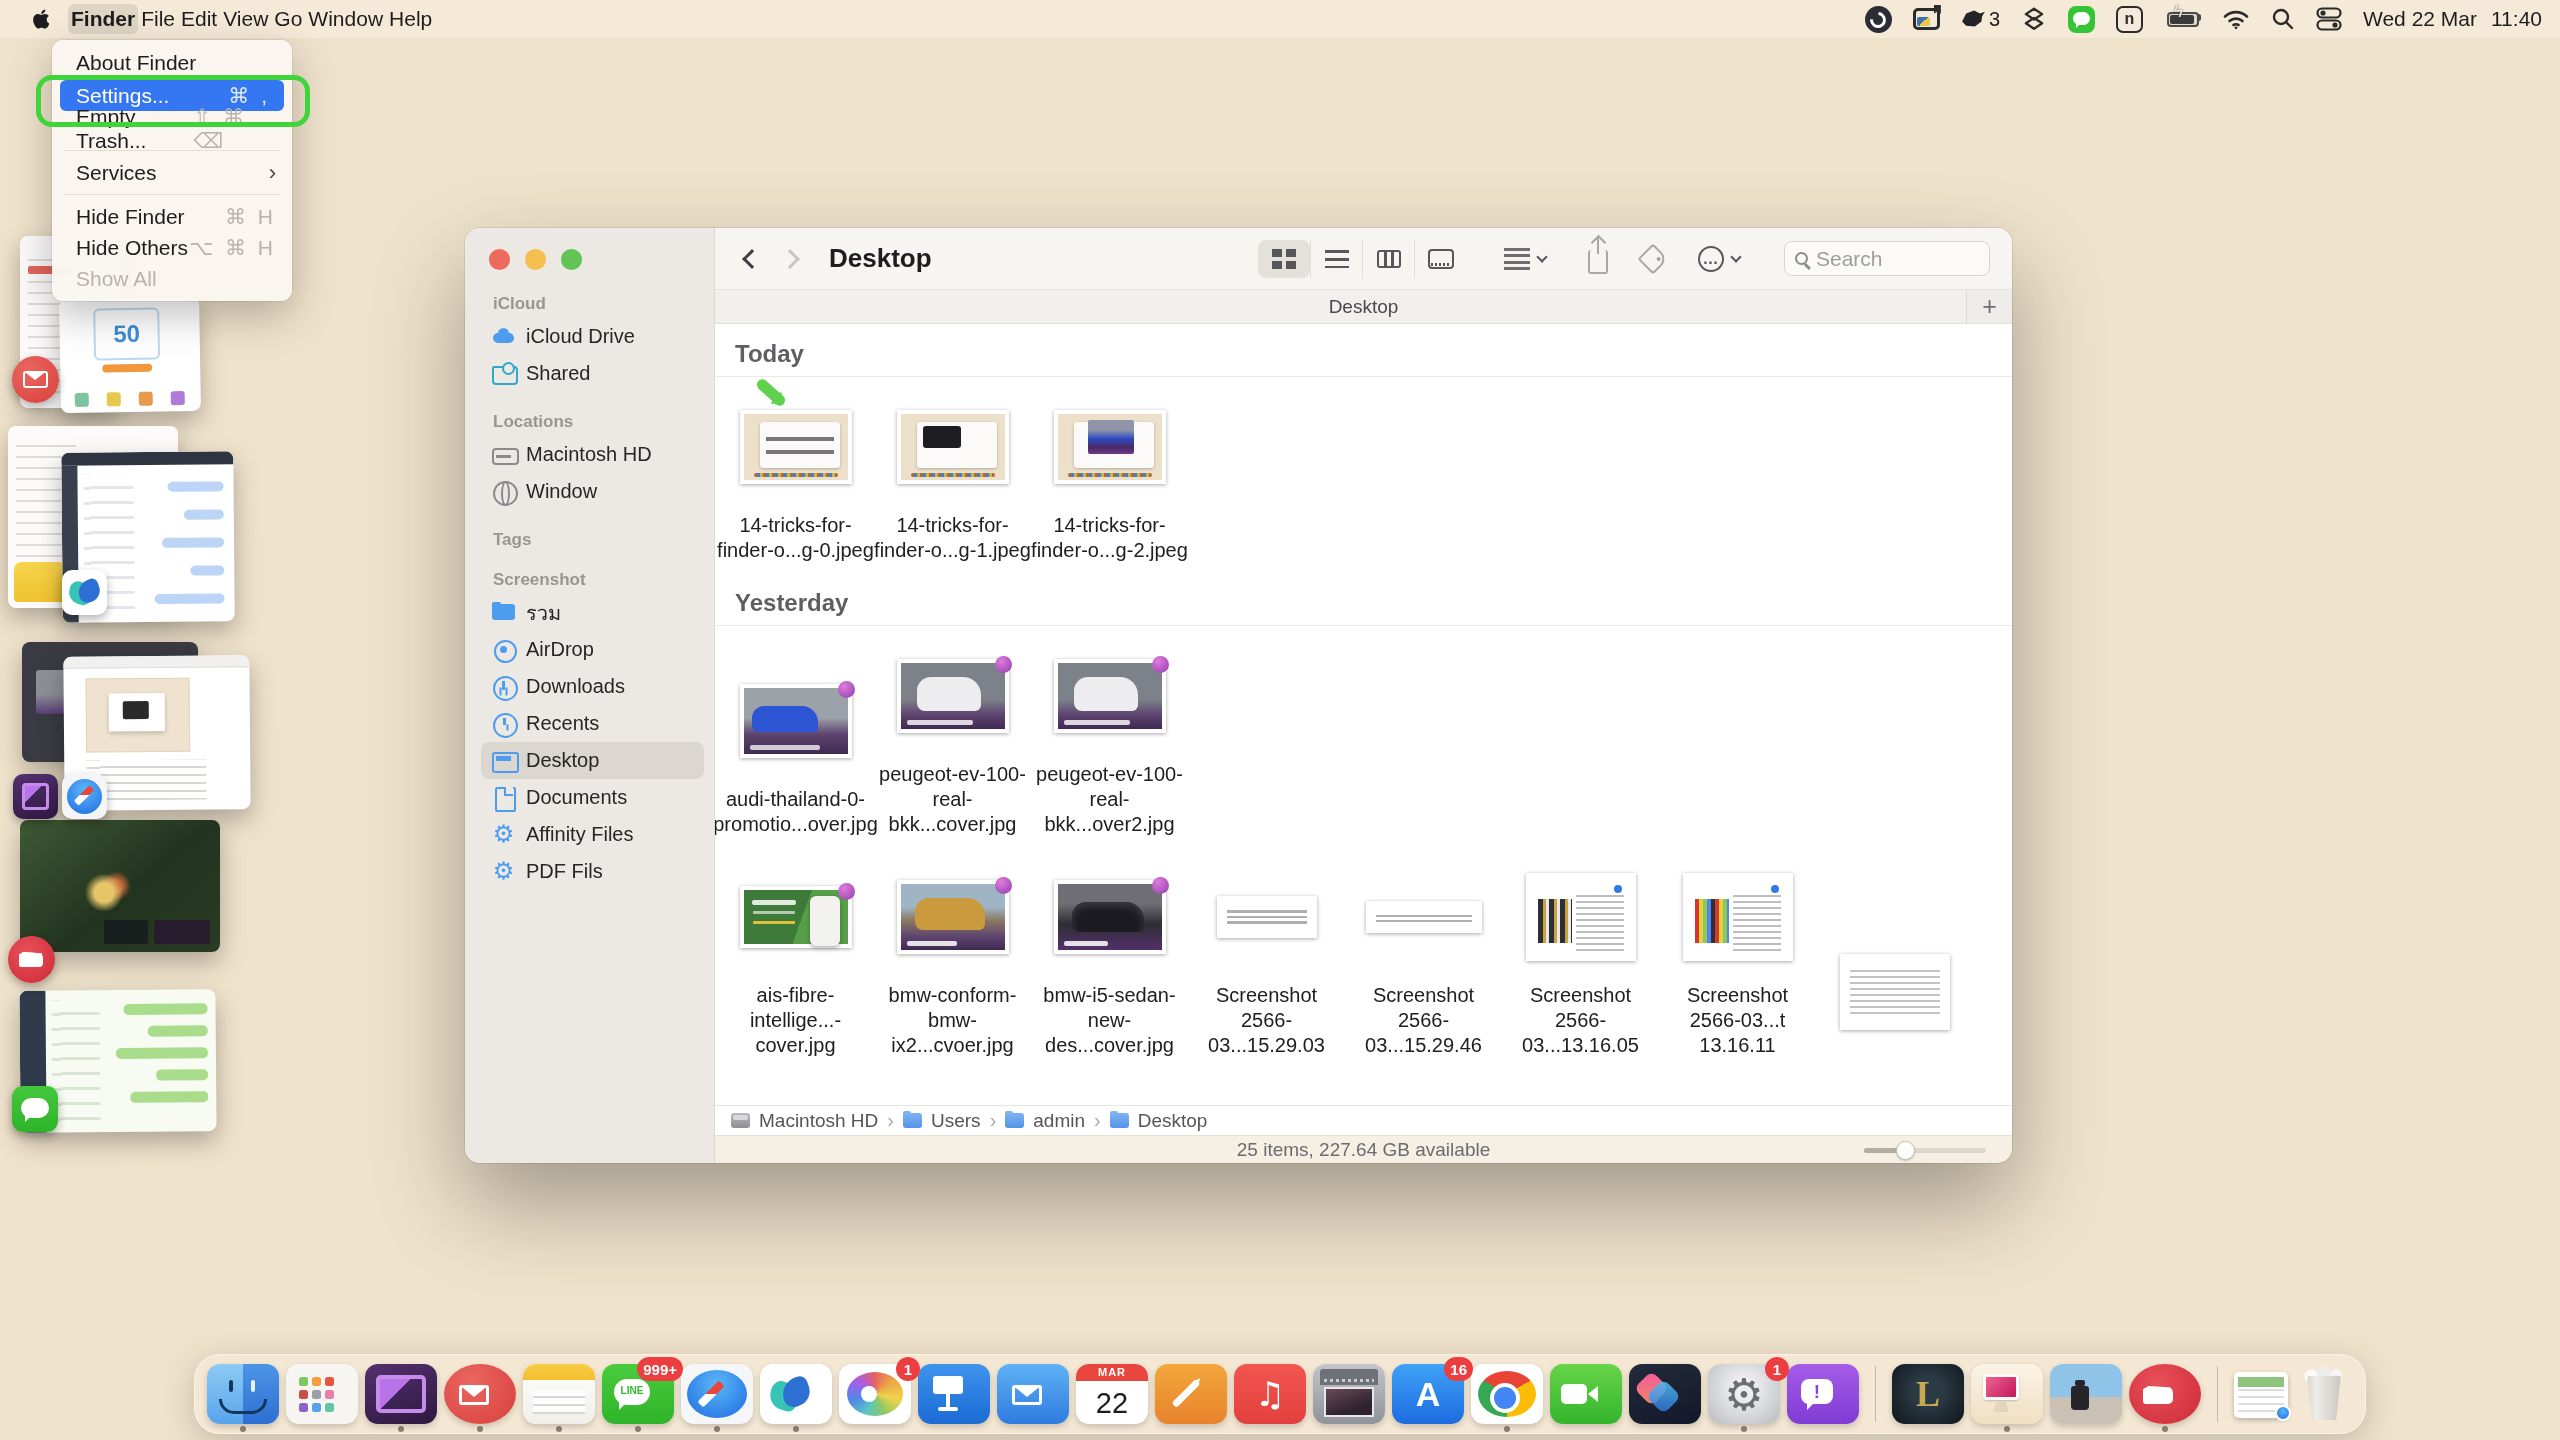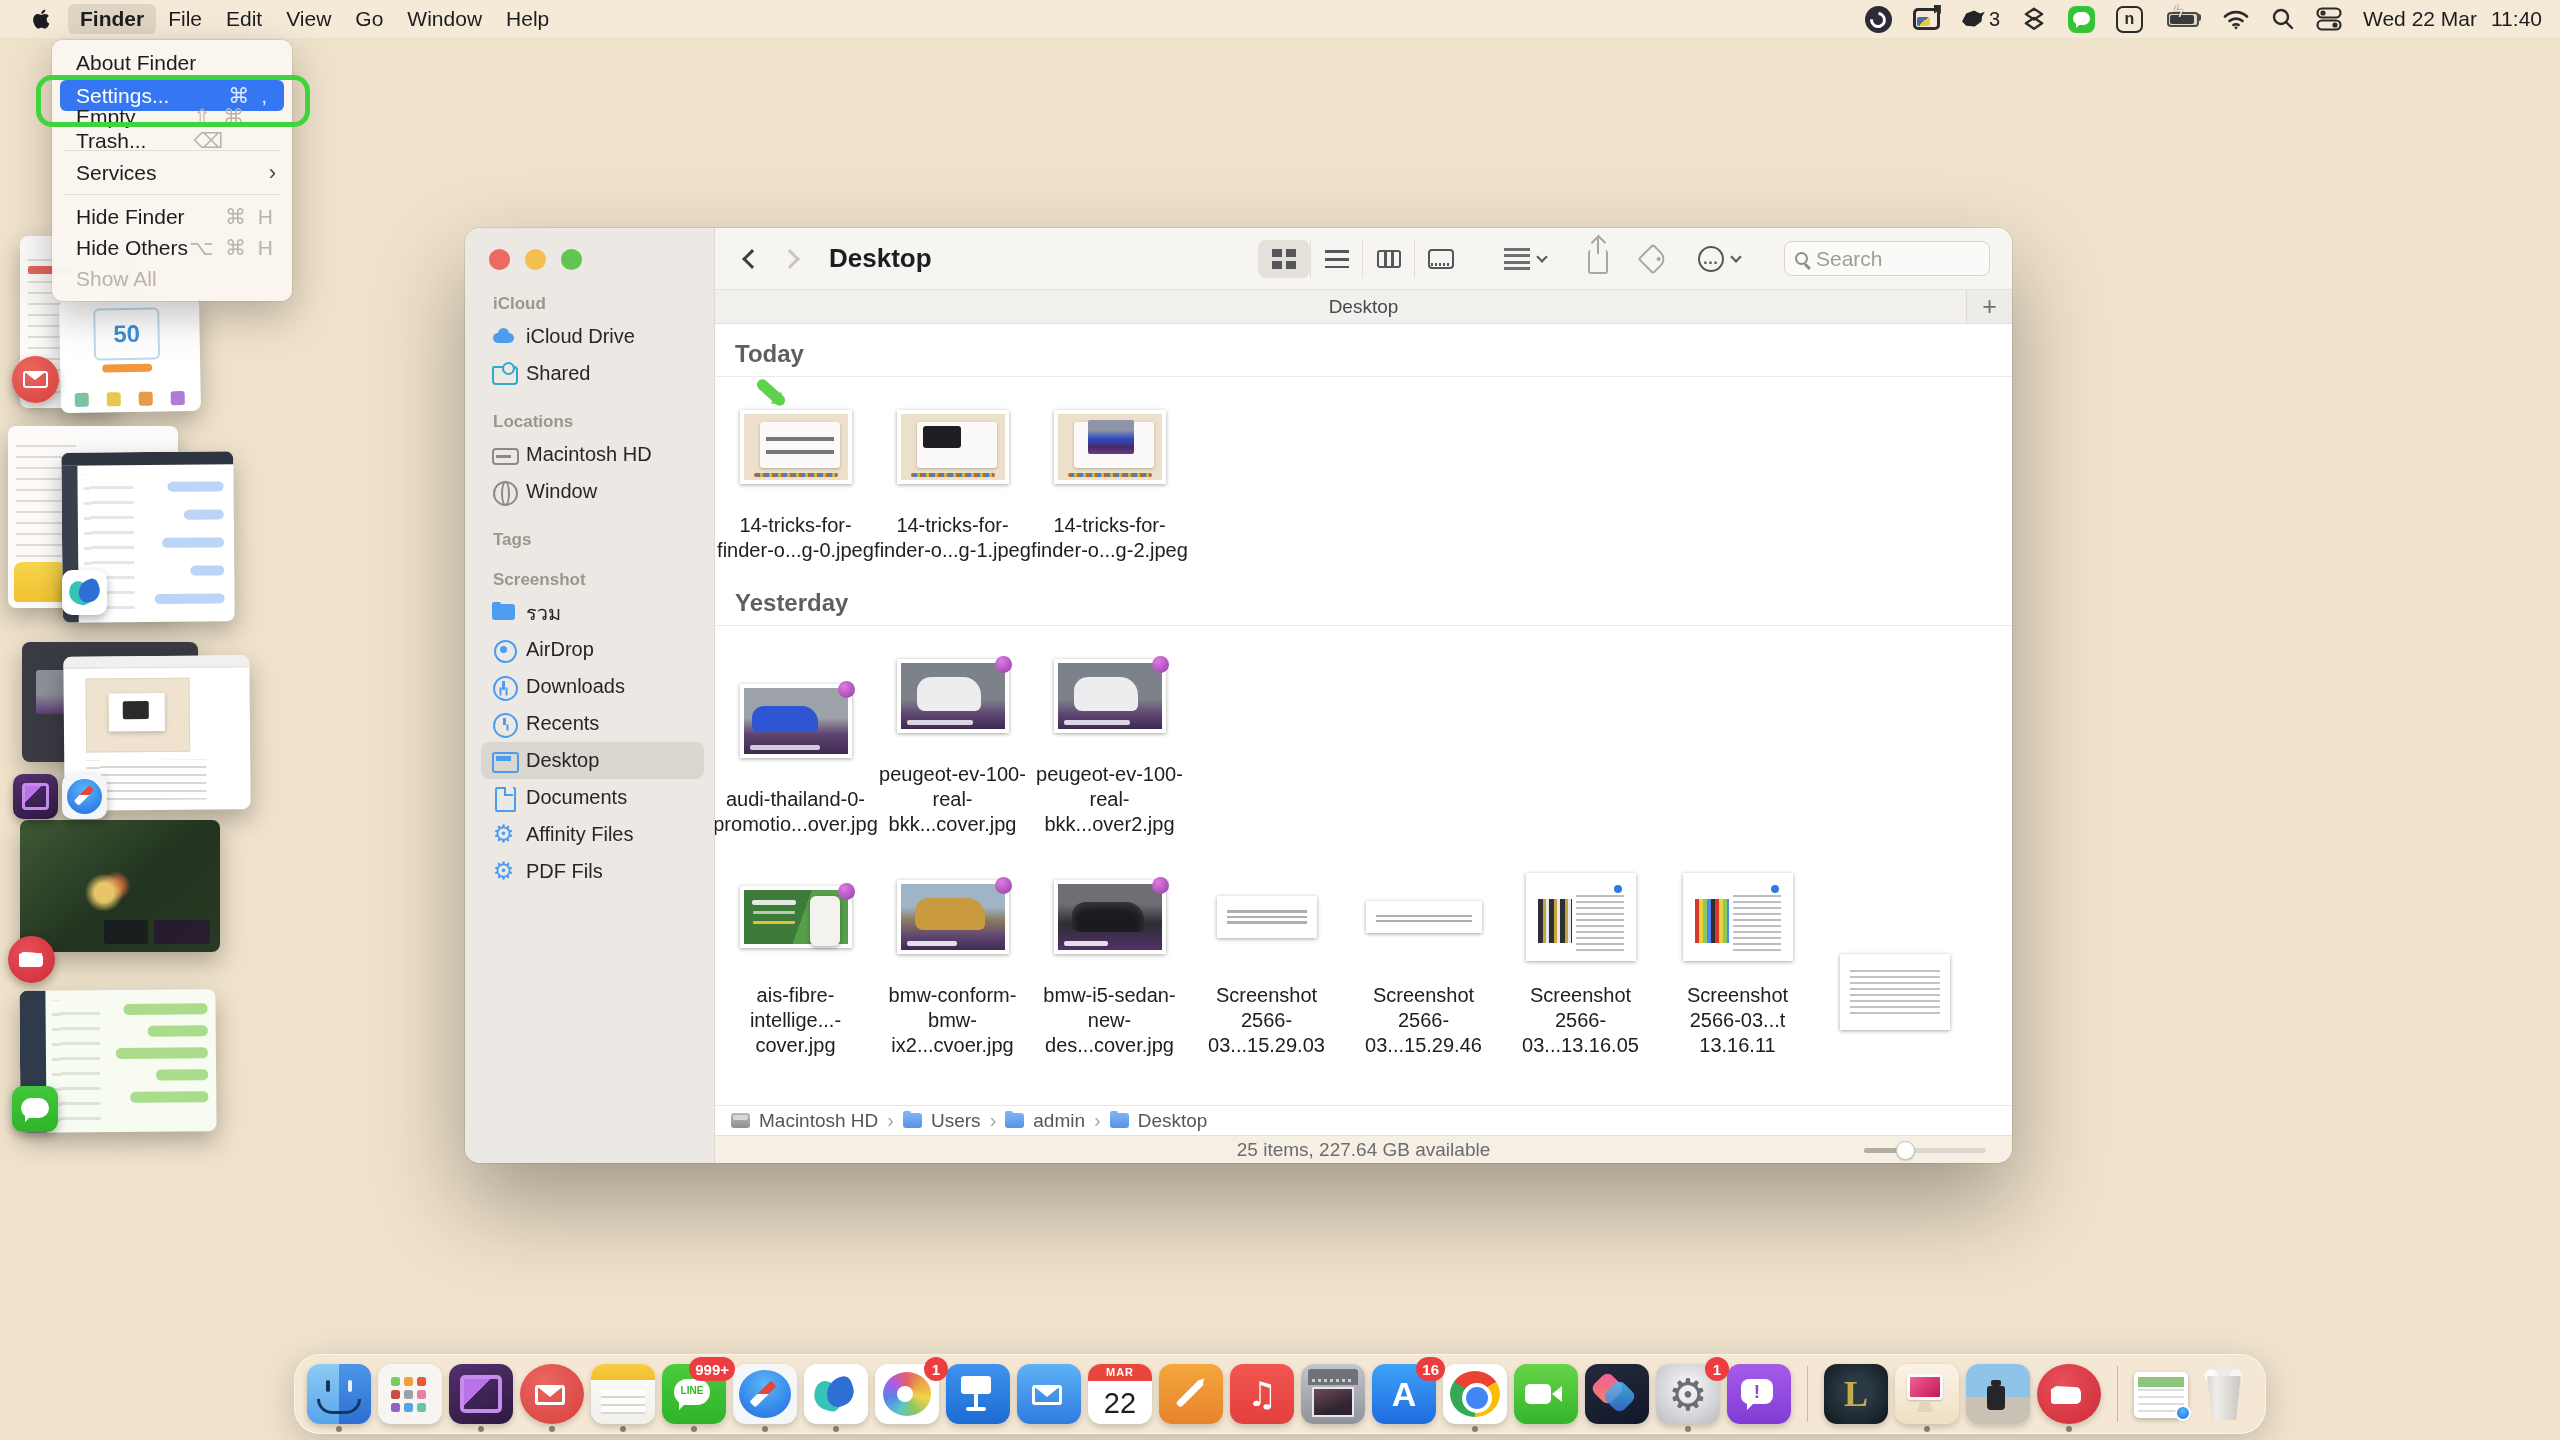--- a/index.html
+++ b/index.html
@@ -4,21 +4,21 @@
 <style>
   * { margin:0; padding:0; box-sizing:border-box; }
   html,body { width:2560px; height:1440px; overflow:hidden; }
   body { font-family:"Liberation Sans","DejaVu Sans",sans-serif; background:#EFE2CB; position:relative; }
   i,b,em { font-style:normal; }
 
   
   .menubar { position:absolute; left:0; top:0; width:2560px; height:38px; background:#F5EAD8; display:flex; align-items:center; z-index:450; font-size:21px; color:#1d1d1f; }
   .apple { width:54px; display:flex; justify-content:center; margin-left:14px; }
   .apple svg { height:22px; fill:#1d1d1f; }
-  .mmenu { padding:3px 12px; border-radius:6px; }
+  .mmenu { padding:3px 3px; border-radius:6px; }
   .mmenu.active { background:rgba(0,0,0,0.085); font-weight:bold; }
   .mstat { margin-left:auto; display:flex; align-items:center; gap:21px; padding-right:18px; }
   .mi { display:flex; align-items:center; justify-content:center; height:28px; }
   .mattermost { width:27px; height:27px; border-radius:50%; background:#2C2C36; position:relative; }
   .mm-arc { position:absolute; left:5px; top:6px; width:16px; height:16px; border:3px solid #fff; border-radius:50%; border-top-color:transparent; transform:rotate(-40deg); }
   .capt { width:27px; height:22px; border:3px solid #2b2b2b; border-radius:5px; position:relative; background:#F5EAD8; }
   .capt::after { content:""; position:absolute; left:1px; bottom:1px; width:13px; height:9px; background:linear-gradient(135deg,#3E6FB0 50%,#E8C84C 50%); border-radius:2px; }
   .capt::before { content:""; position:absolute; right:-4px; top:-6px; width:7px; height:9px; background:#2b2b2b; clip-path:polygon(0 0,100% 0,100% 100%,50% 65%,0 100%); }
   .birdwrap { gap:4px; }
   .bird { width:24px; height:20px; background:#242428; clip-path:polygon(5% 62%,22% 22%,55% 8%,80% 22%,100% 14%,88% 38%,86% 62%,58% 88%,22% 84%); }
@@ -217,21 +217,21 @@
   .pchev { color:#A8A8AC; font-size:20px; }
   .statusbar { height:28px; background:#F5EFE4; border-top:1px solid #E7E1D5; position:relative; display:flex; align-items:center; justify-content:center; font-size:19px; color:#6B6B70; flex:0 0 28px; }
   .zoomslider { position:absolute; right:26px; top:8px; width:122px; height:12px; }
   .zoomslider .track { position:absolute; left:0; right:0; top:4px; height:5px; background:#DCD7CD; border-radius:3px; }
   .zoomslider .trackfill { position:absolute; left:0; width:42px; top:4px; height:5px; background:#B3ADA1; border-radius:3px; }
   .zoomslider .knob { position:absolute; left:32px; top:-3px; width:19px; height:19px; border-radius:50%; background:#FDFDFC; border:1px solid #C6C1B6; box-shadow:0 1px 2px rgba(0,0,0,0.2); }
 
   
   .dock { position:absolute; bottom:6px; left:50%; transform:translateX(-50%); z-index:400; display:flex; align-items:flex-end; gap:7px; padding:9px 12px; border-radius:26px; background:rgba(246,235,217,0.65); border:1px solid rgba(255,255,255,0.5); box-shadow:0 8px 30px rgba(0,0,0,0.18); }
   .slot { position:relative; display:flex; justify-content:center; }
-  .dk { width:64px; height:60px; border-radius:13px; position:relative; box-shadow:0 3px 6px rgba(0,0,0,0.18); overflow:visible; }
+  .dk { width:72px; height:60px; border-radius:13px; position:relative; box-shadow:0 3px 6px rgba(0,0,0,0.18); overflow:visible; }
   .rdot { position:absolute; bottom:-8px; left:50%; transform:translateX(-50%); width:6px; height:6px; border-radius:50%; background:rgba(70,58,44,0.6); }
   .nbadge { position:absolute; top:-7px; right:-9px; min-width:24px; height:24px; border-radius:12px; background:#EC3E41; color:#fff; font-size:15px; font-weight:bold; display:flex; align-items:center; justify-content:center; padding:0 6px; z-index:5; }
   .dksep { width:1px; height:56px; background:rgba(90,78,60,0.3); margin:0 9px; align-self:center; }
   .dk-finder { background:linear-gradient(180deg,#8ECBF4,#57A4EC); overflow:hidden; }
   .dk-finder .half { position:absolute; right:0; top:0; bottom:0; width:50%; background:linear-gradient(180deg,#4C95E6,#2E6FD3); }
   .dk-finder .smile { position:absolute; left:16%; right:16%; bottom:16%; height:26%; border:3px solid #14355C; border-top:none; border-radius:0 0 26px 26px; }
   .dk-finder .eyes { position:absolute; left:30%; top:26%; width:4px; height:12px; background:#14355C; border-radius:2px; box-shadow:22px 0 0 #E8F2FC; }
   .dk-launch { background:#F6F5F2; }
   .dk-launch .lp { position:absolute; left:13px; top:13px; width:9px; height:9px; border-radius:2.5px; background:#7CC960; box-shadow:13px 0 0 #F0A13C, 26px 0 0 #E8563F, 0 13px 0 #C94F43, 13px 13px 0 #9AA0A6, 26px 13px 0 #E87FA8, 0 26px 0 #8E62C9, 13px 26px 0 #5AA2E8, 26px 26px 0 #63C6A4; }
   .dk-affinity { background:linear-gradient(160deg,#53306E,#2E1840); }

